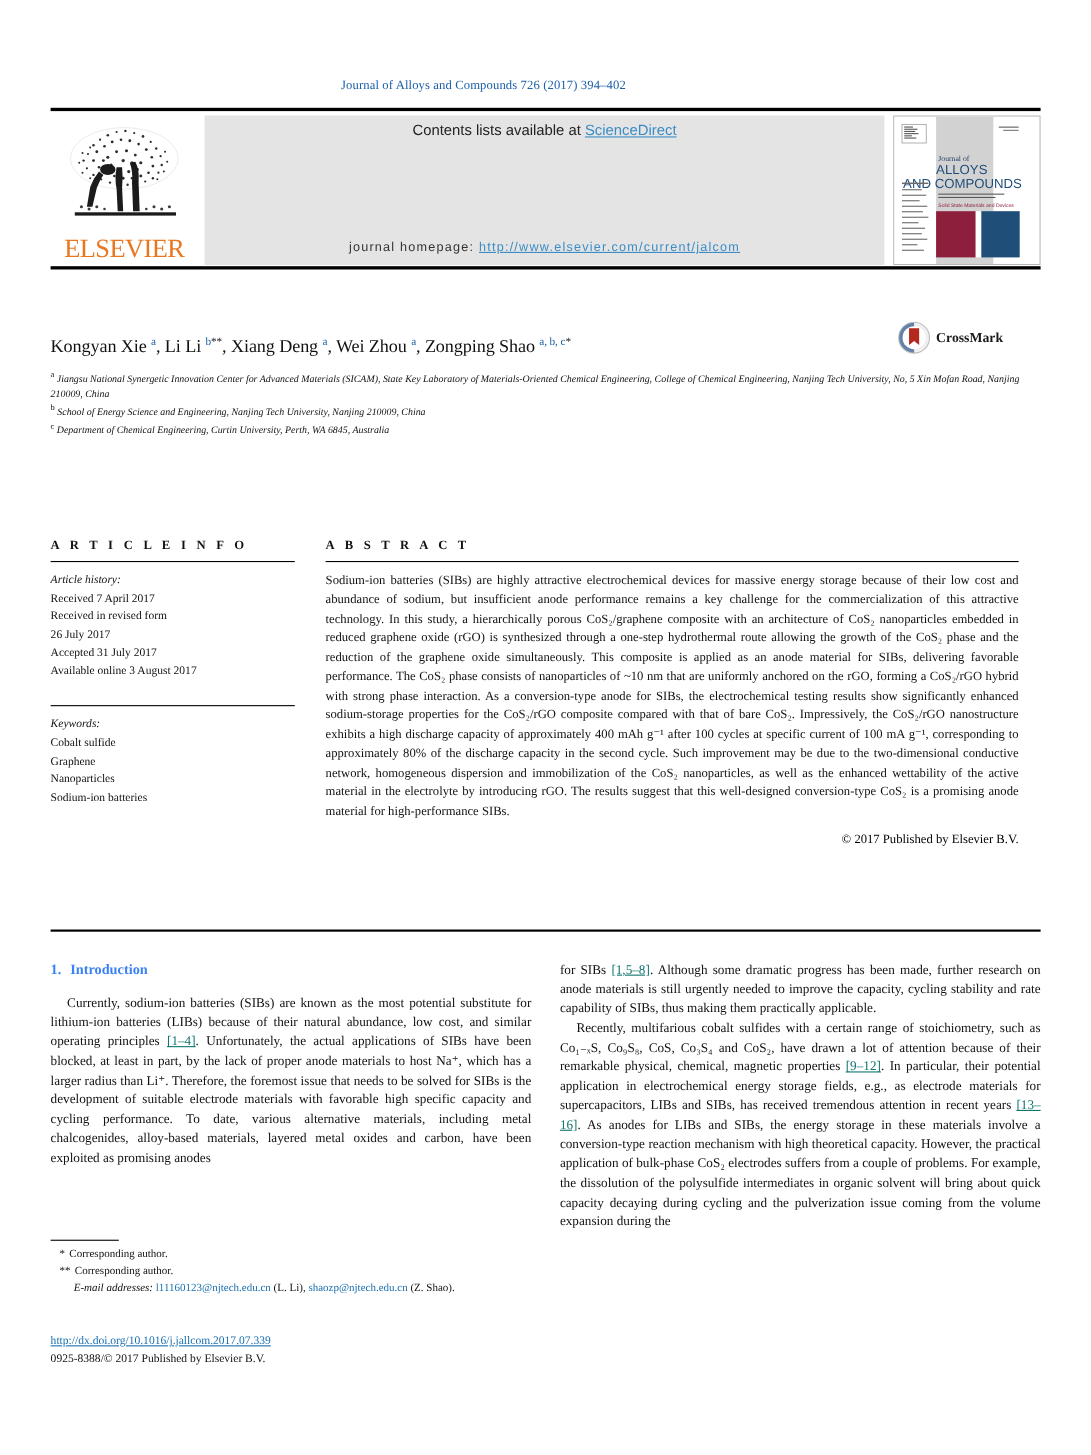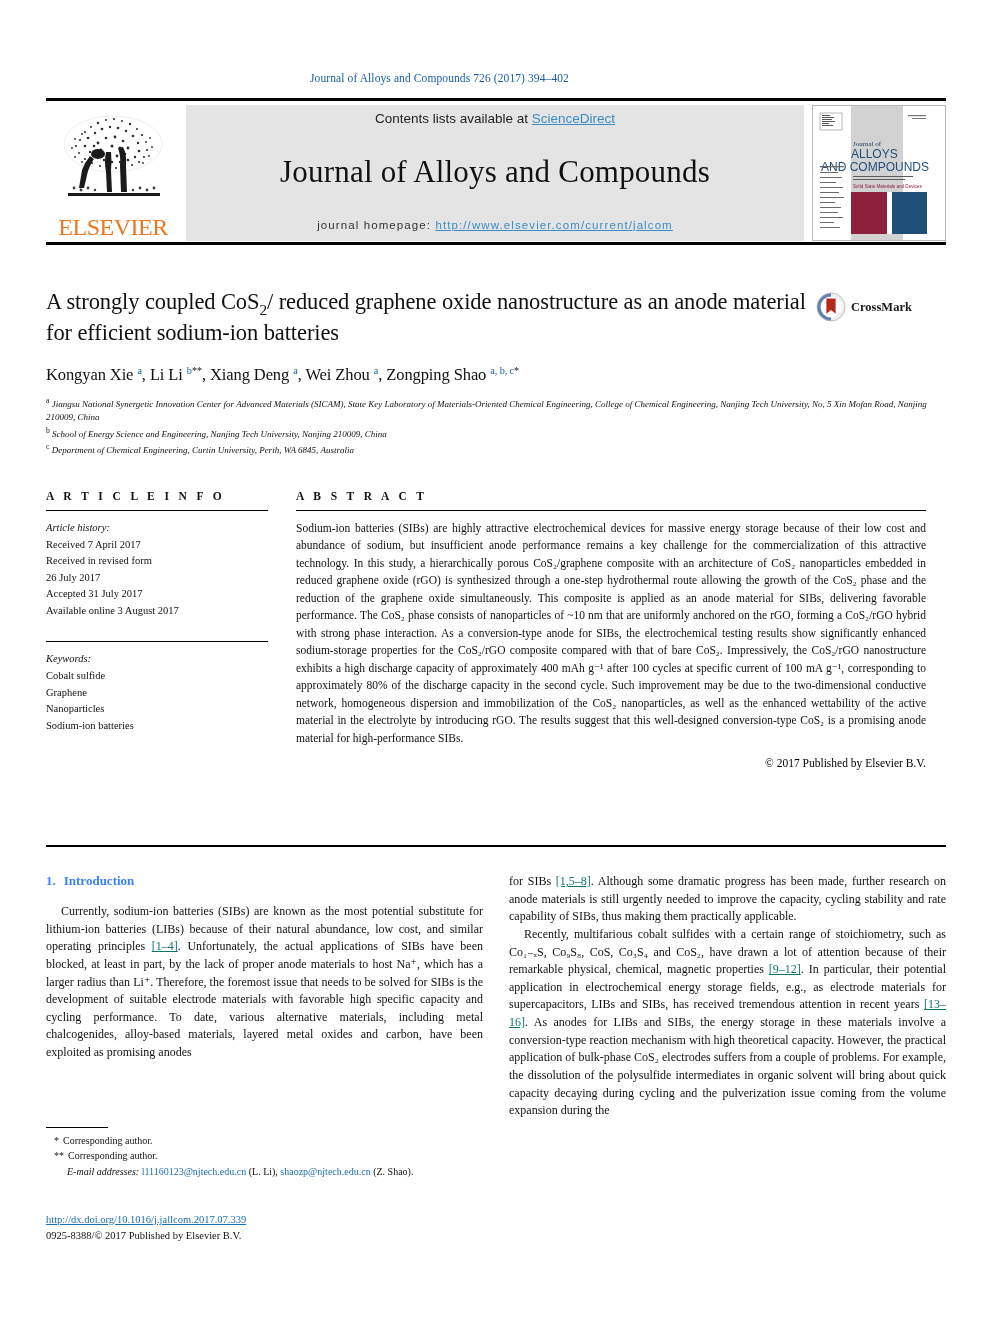--- a/index.html
+++ b/index.html
@@ -363,21 +363,20 @@
             </g>
           </g>
         </svg>
         <div class="elsevier-word">ELSEVIER</div>
       </div>
 
       <div class="grey-band">
         <div class="contents-line">
           <span>Contents lists available at </span><a class="sd" href="#">ScienceDirect</a>
         </div>
-        <div class="journal-name">Journal of Alloys and Compounds</div>
         <div class="homepage-line">
           <span>journal homepage: </span><a class="url" href="#">http://www.elsevier.com/current/jalcom</a>
         </div>
       </div>
 
       <div class="cover-thumb">
         <svg width="120" height="134" viewBox="0 0 120 134">
           <rect x="0" y="0" width="120" height="134" fill="#ffffff"></rect>
           <rect x="38" y="0" width="52" height="134" fill="#d2d2d2"></rect>
 
@@ -423,21 +422,20 @@
             <rect x="7" y="116" width="14" height="1"></rect>
             <rect x="7" y="121" width="20" height="1"></rect>
           </g>
         </svg>
       </div>
     </div>
   </div>
   <div class="rule-bottom"></div>
 
   <div class="title-block">
-    <h1 class="art-title"><span>A strongly coupled CoS</span><sub>2</sub><span>/ reduced graphene oxide nanostructure as an anode material for efficient sodium-ion batteries</span></h1>
 
     <div class="crossmark">
       <svg width="30" height="30" viewBox="0 0 30 30">
         <circle cx="15" cy="15" r="14" fill="#f0f0f0" stroke="#bdbdbd" stroke-width="1"></circle>
         <path d="M15 1.4 A13.6 13.6 0 0 0 15 28.6 Z" fill="#4a6f9c" opacity="0.85"></path>
         <circle cx="15" cy="15" r="10.5" fill="#ffffff"></circle>
         <path d="M10.4 6.5 h9.2 v15.2 l-4.6 -3.6 l-4.6 3.6 z" fill="#b5281e"></path>
       </svg>
       <span class="crossmark-word">CrossMark</span>
     </div>

